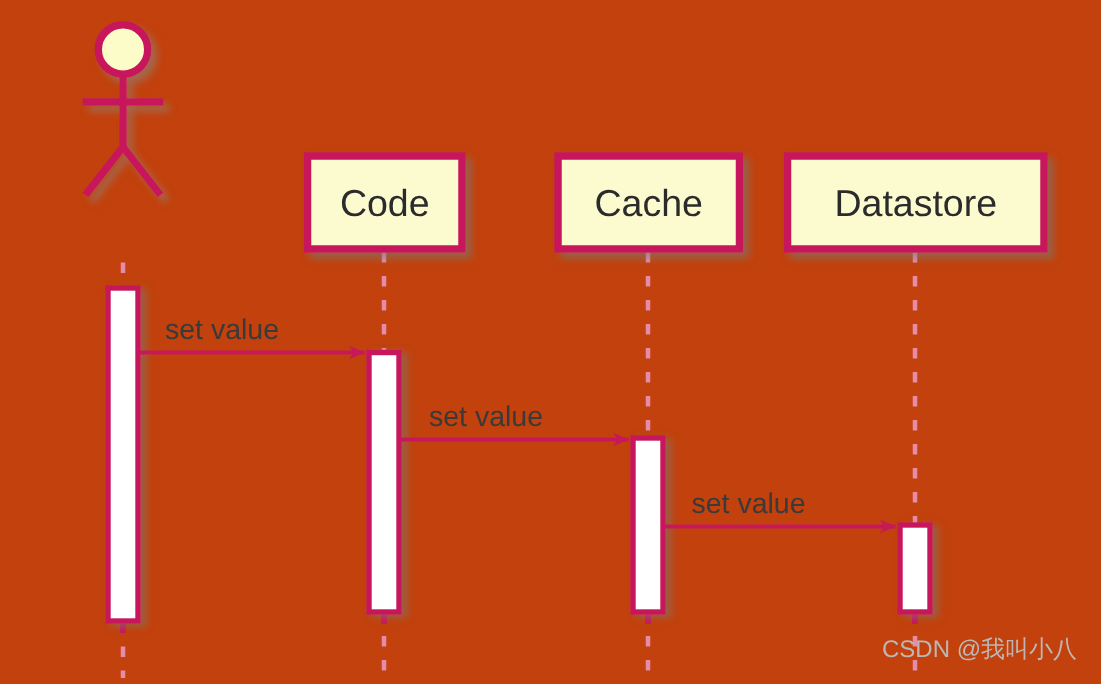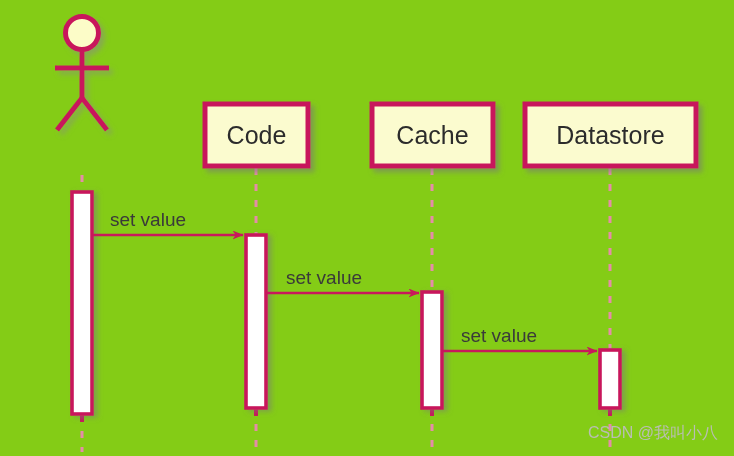--- a/index.html
+++ b/index.html
@@ -7,21 +7,21 @@
     padding: 0;
     background: #ffffff;
   }
   body {
     font-family: "Liberation Sans", sans-serif;
   }
   #diagram-root {
     position: relative;
     width: 734px;
     height: 456px;
-    background: #84cc16;
+    background: #c2410c;
     overflow: hidden;
   }
   #diagram-svg {
     position: absolute;
     left: 0;
     top: 0;
   }
   .participant-label {
     font-family: "Liberation Sans", sans-serif;
     font-size: 25px;

